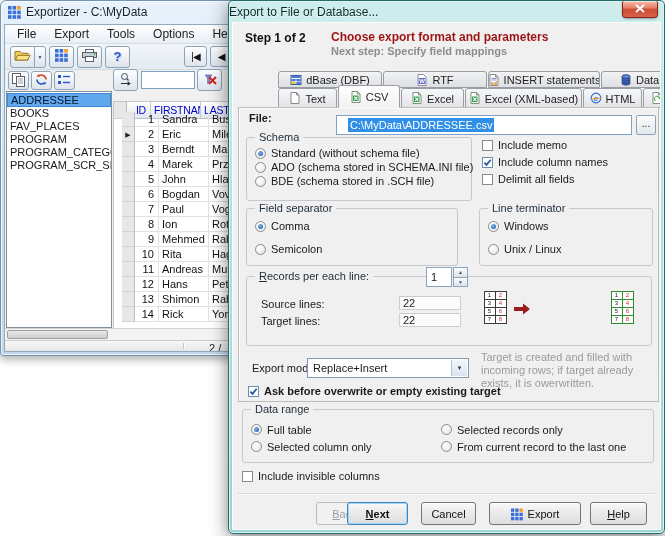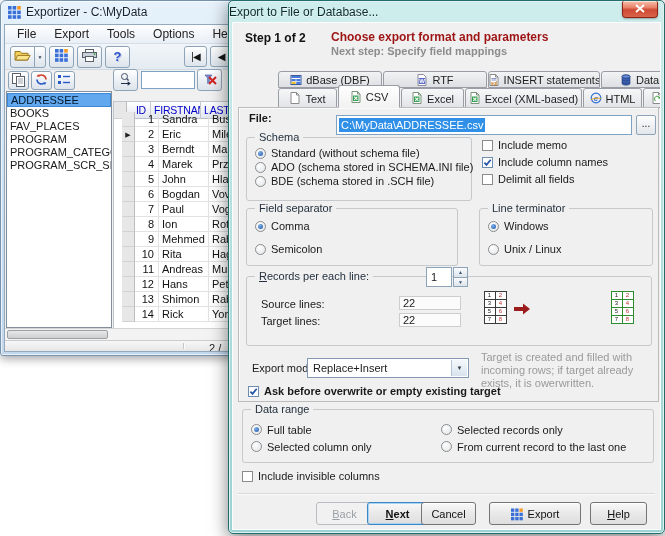--- a/index.html
+++ b/index.html
@@ -104,21 +104,21 @@
   .tab.back{background:linear-gradient(#f2f3f4,#dddfe3);}
   .tab.active{background:linear-gradient(#ffffff,#f2f2f2);height:23px;margin-top:-3px;z-index:3;
       border-bottom:1px solid #f2f2f2;font-weight:normal;}
   .ticn{display:inline-flex;width:12px;height:12px;}
   .tlbl{padding-top:1px;}
 
   .panel{position:absolute;left:5px;top:84px;width:421px;height:295px;background:#f0f0f0;
       border:1px solid #bcbcbc;box-shadow:inset 1px 1px 0 #fafafa;z-index:2;}
   .lbl{position:absolute;font-size:11px;color:#1a1a1a;white-space:nowrap;}
   .textinput{position:absolute;background:#fff;border:1px solid #7da2c4;display:flex;align-items:center;
-      padding:0 2px;font-size:11px;overflow:hidden;white-space:nowrap;}
+      padding:0 11px;font-size:11px;overflow:hidden;white-space:nowrap;}
   .fileinput{left:97px;top:7px;width:296px;height:20px;}
   .selhl{background:#3090e8;color:#fff;padding:1px 2px;}
   .browse{position:absolute;left:397px;top:7px;width:20px;height:20px;border:1px solid #8da4b8;border-radius:2px;
       background:linear-gradient(#fdfdfd,#e2e6ea);display:flex;align-items:center;justify-content:center;
       font-size:10px;padding-bottom:4px;}
 
   .grp{position:absolute;border:1px solid #c6c9cc;border-radius:3px;}
   .gcap{position:absolute;top:-7px;left:8px;background:#f0f0f0;padding:0 4px;font-size:11px;color:#24313e;white-space:nowrap;}
   .gbody{position:absolute;inset:0;padding:10px 0 0 8px;display:flex;flex-direction:column;}
 
@@ -181,21 +181,21 @@
   .footer{position:absolute;left:0;top:479px;height:23px;width:100%;}
   .fbtn{position:absolute;height:23px;border:1px solid #757575;border-radius:3px;
       background:linear-gradient(#f9f9f9,#eaeaea 45%,#dedede);
       display:flex;align-items:center;justify-content:center;gap:5px;font-size:11px;color:#111;
       box-shadow:inset 0 1px 0 #fff;}
   .fbtn .blabel{display:block;}
   .fbtn.def{font-weight:bold;border-color:#3c86c3;box-shadow:inset 0 0 0 1px #a6d4f2;}
   .fbtn.dis{color:#9aa0a6;border-color:#b9bdc1;background:#f1f1f1;box-shadow:none;margin-left:42px;}
   .bicn{display:inline-flex;width:12px;height:12px;}
   .fbtn.b0{left:41px;width:57px;}
-  .fbtn.b1{left:114px;width:61px;margin-left:20px;}
+  .fbtn.b1{left:114px;width:61px;}
   .fbtn.b2{left:188px;width:55px;}
   .fbtn.b3{left:256px;width:92px;}
   .fbtn.b4{left:357px;width:57px;}
 </style>
 </head>
 <body>
 
 <div class="canvas">
 
   <div class="mw">

